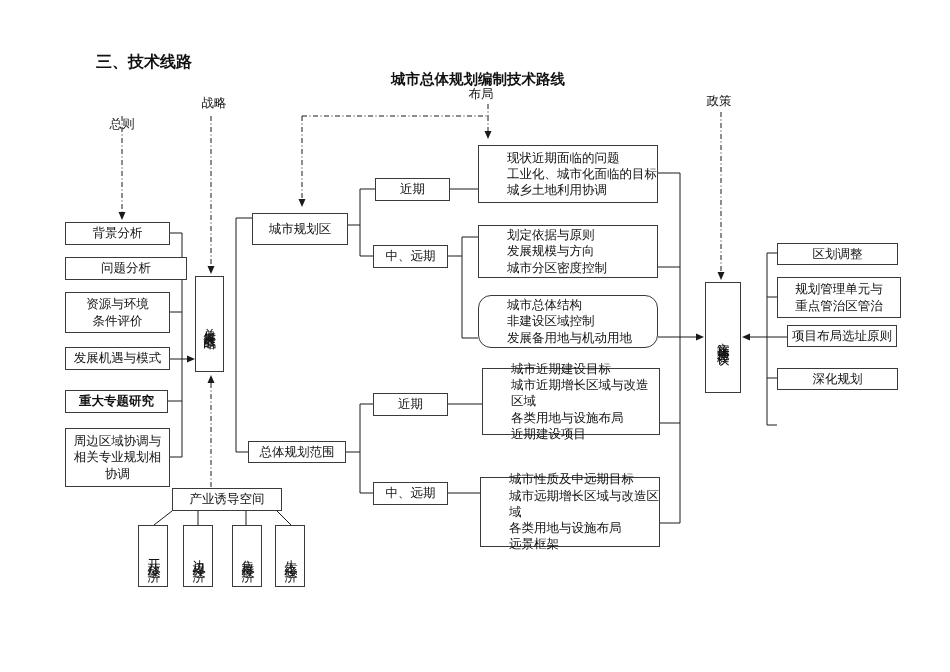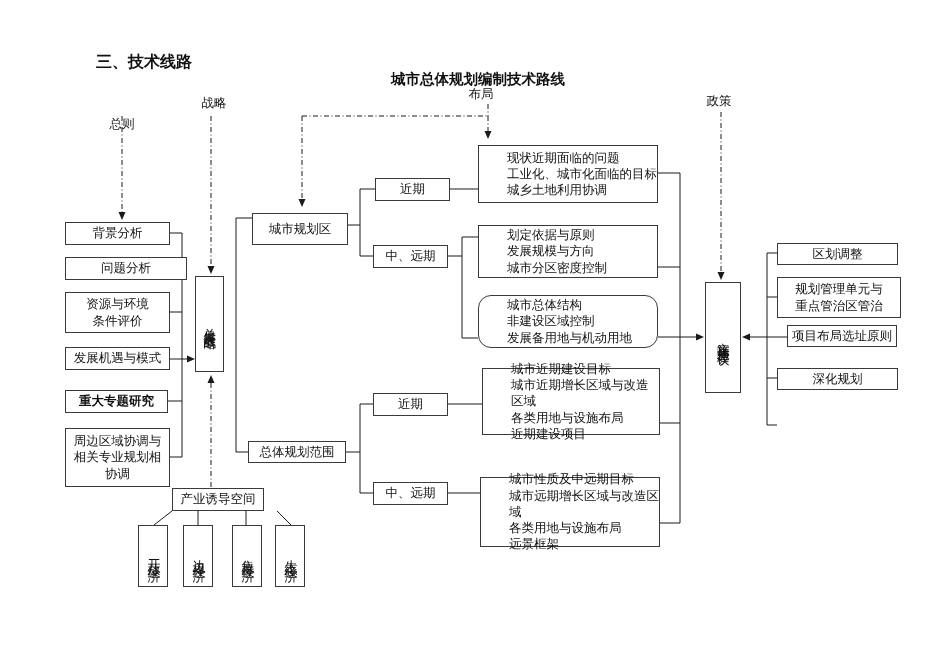--- a/index.html
+++ b/index.html
@@ -34,21 +34,21 @@
   #bx-near2{left:373px;top:393px;width:75px;height:23px;}
   #bx-mid2{left:373px;top:482px;width:75px;height:23px;}
   #bx-out4{left:482px;top:368px;width:178px;height:67px;}
   #bx-out5{left:480px;top:477px;width:180px;height:70px;}
   #bx-impl{left:705px;top:282px;width:36px;height:111px;}
   #bx-m0{left:777px;top:243px;width:121px;height:22px;}
   #bx-m1{left:777px;top:277px;width:124px;height:41px;justify-content:center;}
   #bx-m2{left:787px;top:325px;width:110px;height:22px;}
   #bx-m3{left:777px;top:368px;width:121px;height:22px;}
   #bx-m4{left:777px;top:414px;width:121px;height:22px;}
-  #bx-industry{left:172px;top:488px;width:92px;height:23px;}
+  #bx-industry{left:172px;top:488px;width:110px;height:23px;}
   #bx-e0{left:138px;top:525px;width:30px;height:62px;}
   #bx-e1{left:183px;top:525px;width:30px;height:62px;}
   #bx-e2{left:232px;top:525px;width:30px;height:62px;}
   #bx-e3{left:275px;top:525px;width:30px;height:62px;}
   #heading{left:96px;top:52px;}
   #title{left:378px;top:70px;width:200px;}
   #lb-general{left:104px;top:96px;width:36px;margin-top:20px;}
   #lb-strategy{left:196px;top:95px;width:36px;}
   #lb-layout{left:466px;top:86px;width:30px;}
   #lb-policy{left:704px;top:93px;width:30px;}

